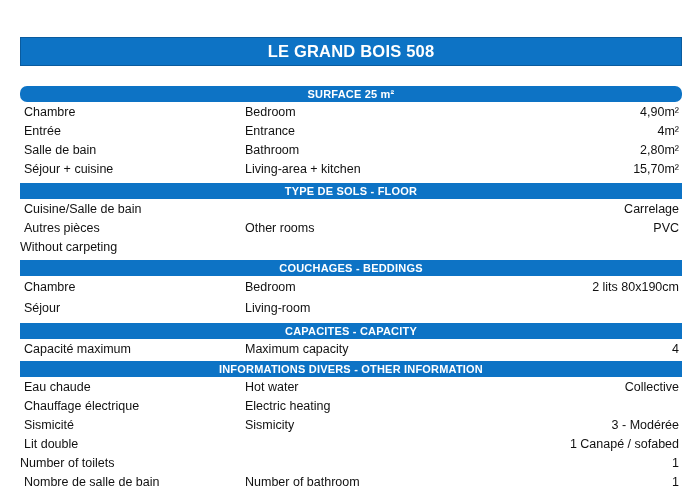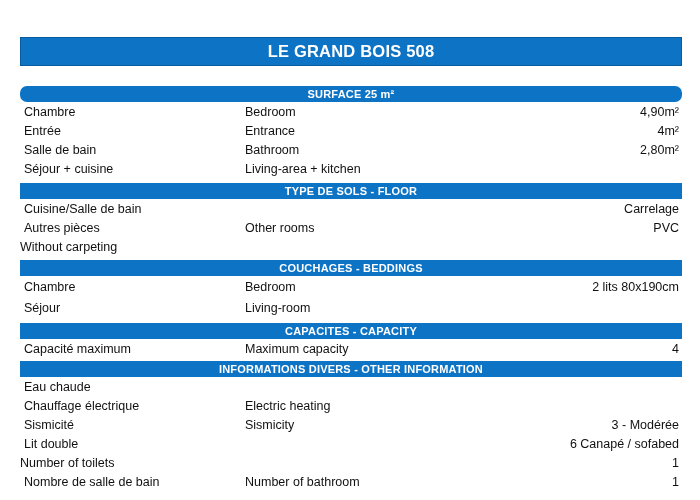--- a/index.html
+++ b/index.html
@@ -98,20 +98,21 @@
         <div class="c3">4m²</div>
       </div>
       <div class="row">
         <div class="c1">Salle de bain</div>
         <div class="c2">Bathroom</div>
         <div class="c3">2,80m²</div>
       </div>
       <div class="row">
         <div class="c1">Séjour + cuisine</div>
         <div class="c2">Living-area + kitchen</div>
+        <div class="c3">15,70m²</div>
       </div>
     </div>
 
     <div class="section sec-floor">
       <div class="section-header">TYPE DE SOLS - FLOOR</div>
       <div class="row">
         <div class="c1">Cuisine/Salle de bain</div>
         <div class="c2"></div>
         <div class="c3">Carrelage</div>
       </div>
@@ -145,34 +146,36 @@
         <div class="c1">Capacité maximum</div>
         <div class="c2">Maximum capacity</div>
         <div class="c3">4</div>
       </div>
     </div>
 
     <div class="section sec-info">
       <div class="section-header">INFORMATIONS DIVERS - OTHER INFORMATION</div>
       <div class="row">
         <div class="c1">Eau chaude</div>
+        <div class="c2">Hot water</div>
+        <div class="c3">Collective</div>
       </div>
       <div class="row">
         <div class="c1">Chauffage électrique</div>
         <div class="c2">Electric heating</div>
         <div class="c3"></div>
       </div>
       <div class="row">
         <div class="c1">Sismicité</div>
         <div class="c2">Sismicity</div>
         <div class="c3">3 - Modérée</div>
       </div>
       <div class="row">
         <div class="c1">Lit double</div>
-        <div class="c3">6 Canapé / sofabed</div>
+        <div class="c3">1 Canapé / sofabed</div>
       </div>
       <div class="row">
         <div class="c2">Number of toilets</div>
         <div class="c3">1</div>
       </div>
       <div class="row">
         <div class="c1">Nombre de salle de bain</div>
         <div class="c2">Number of bathroom</div>
         <div class="c3">1</div>
       </div>

